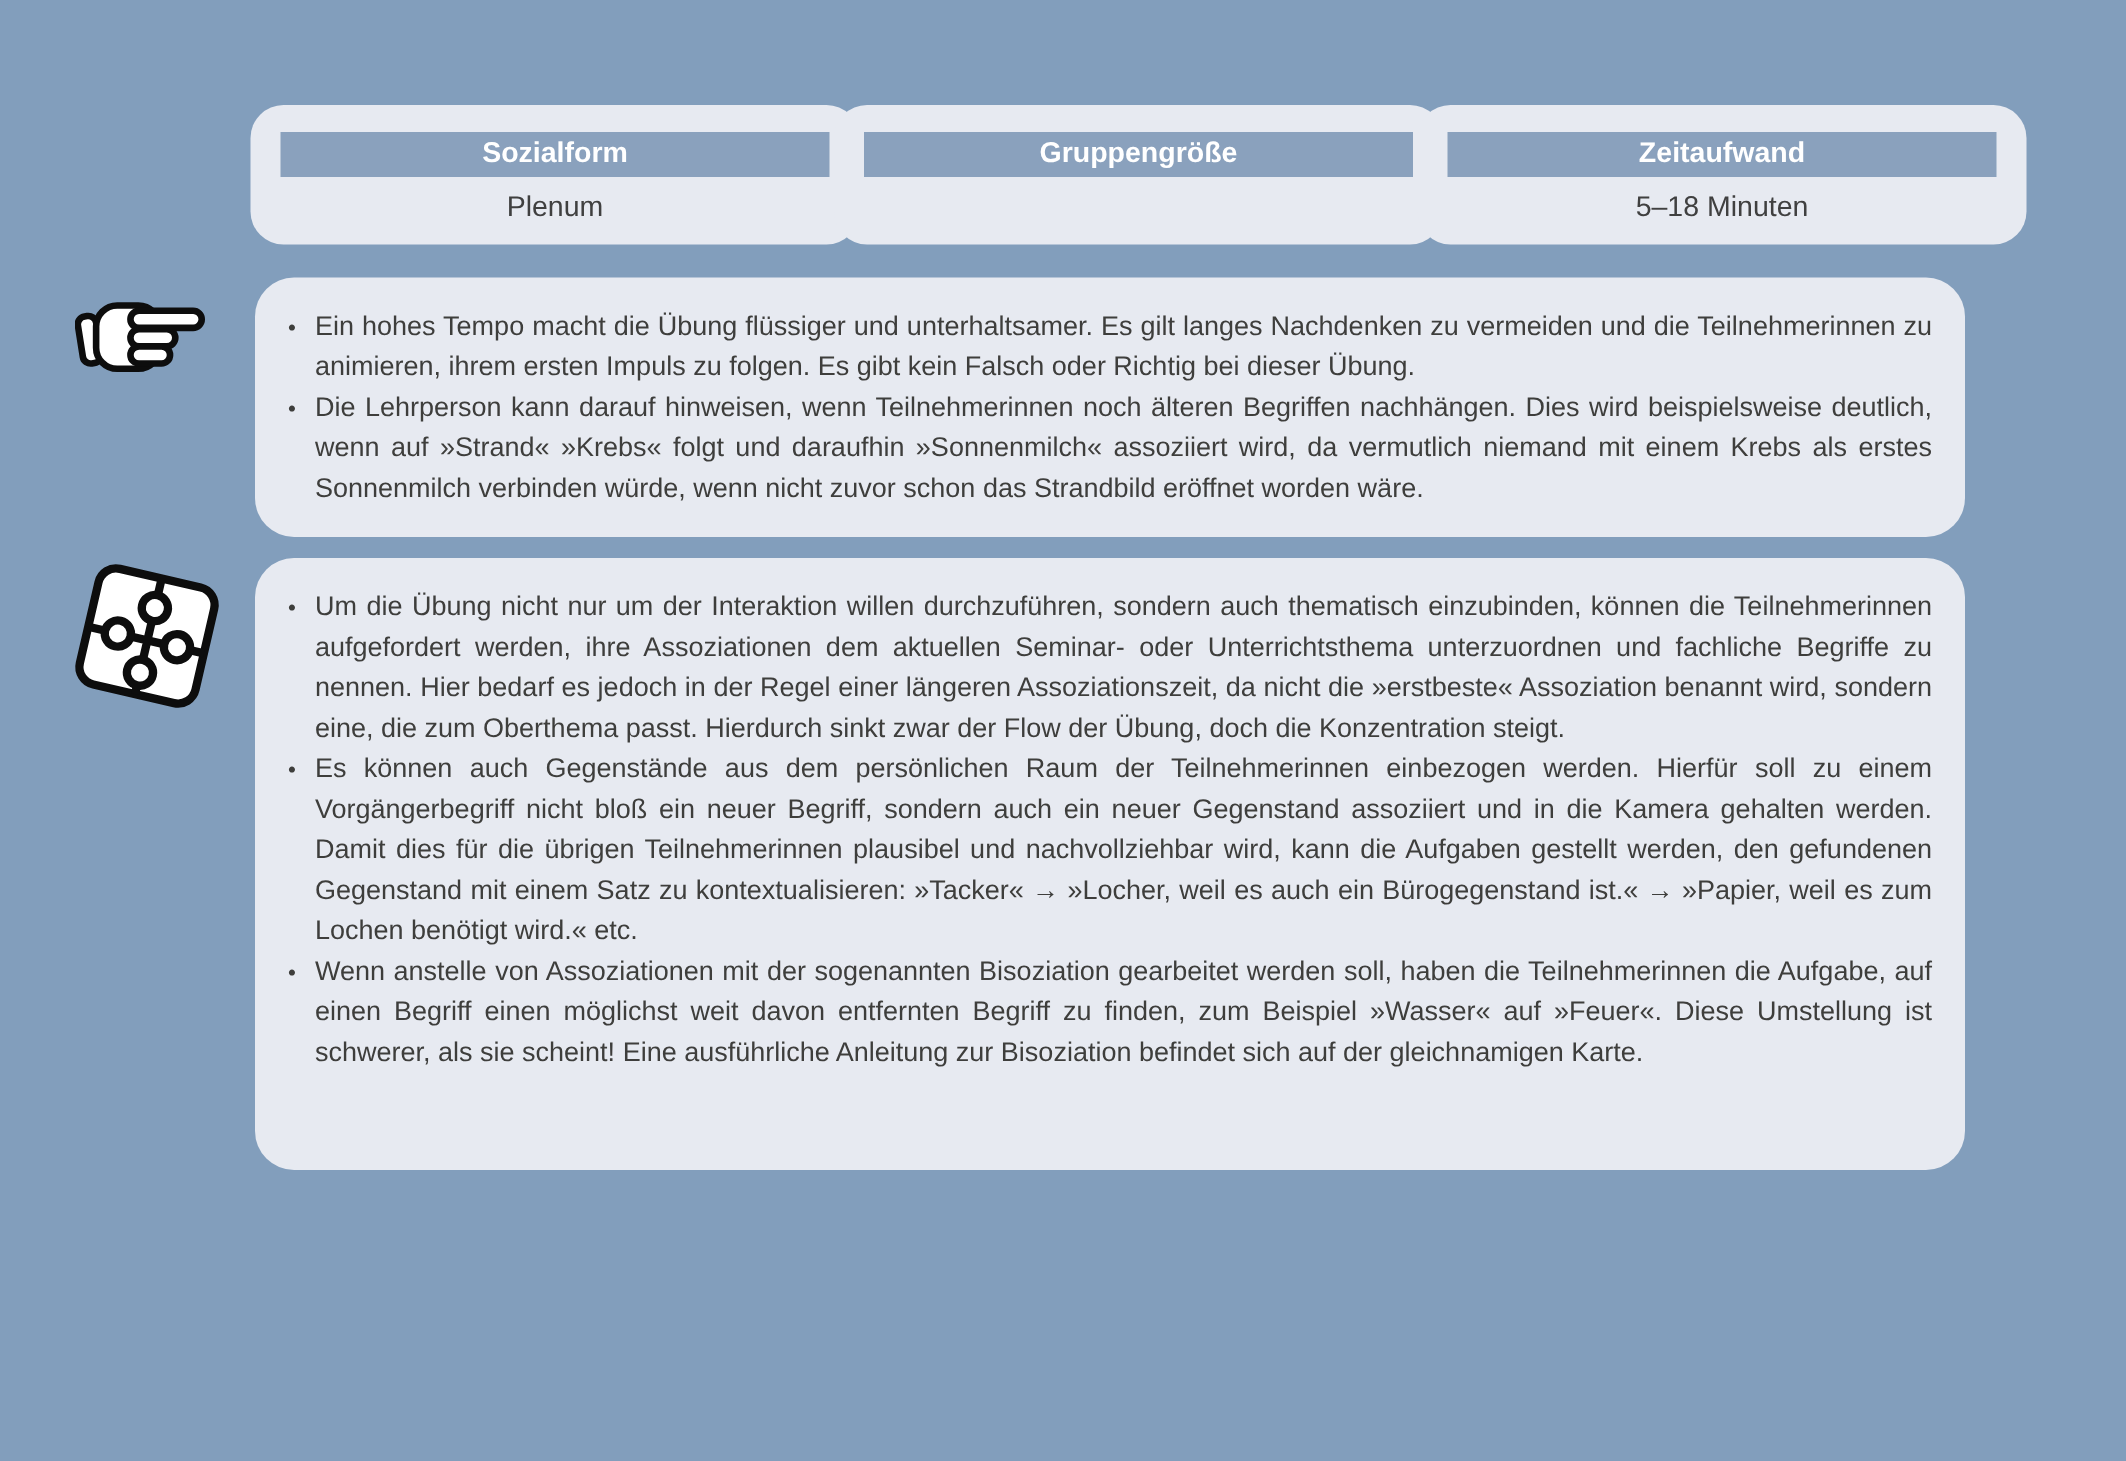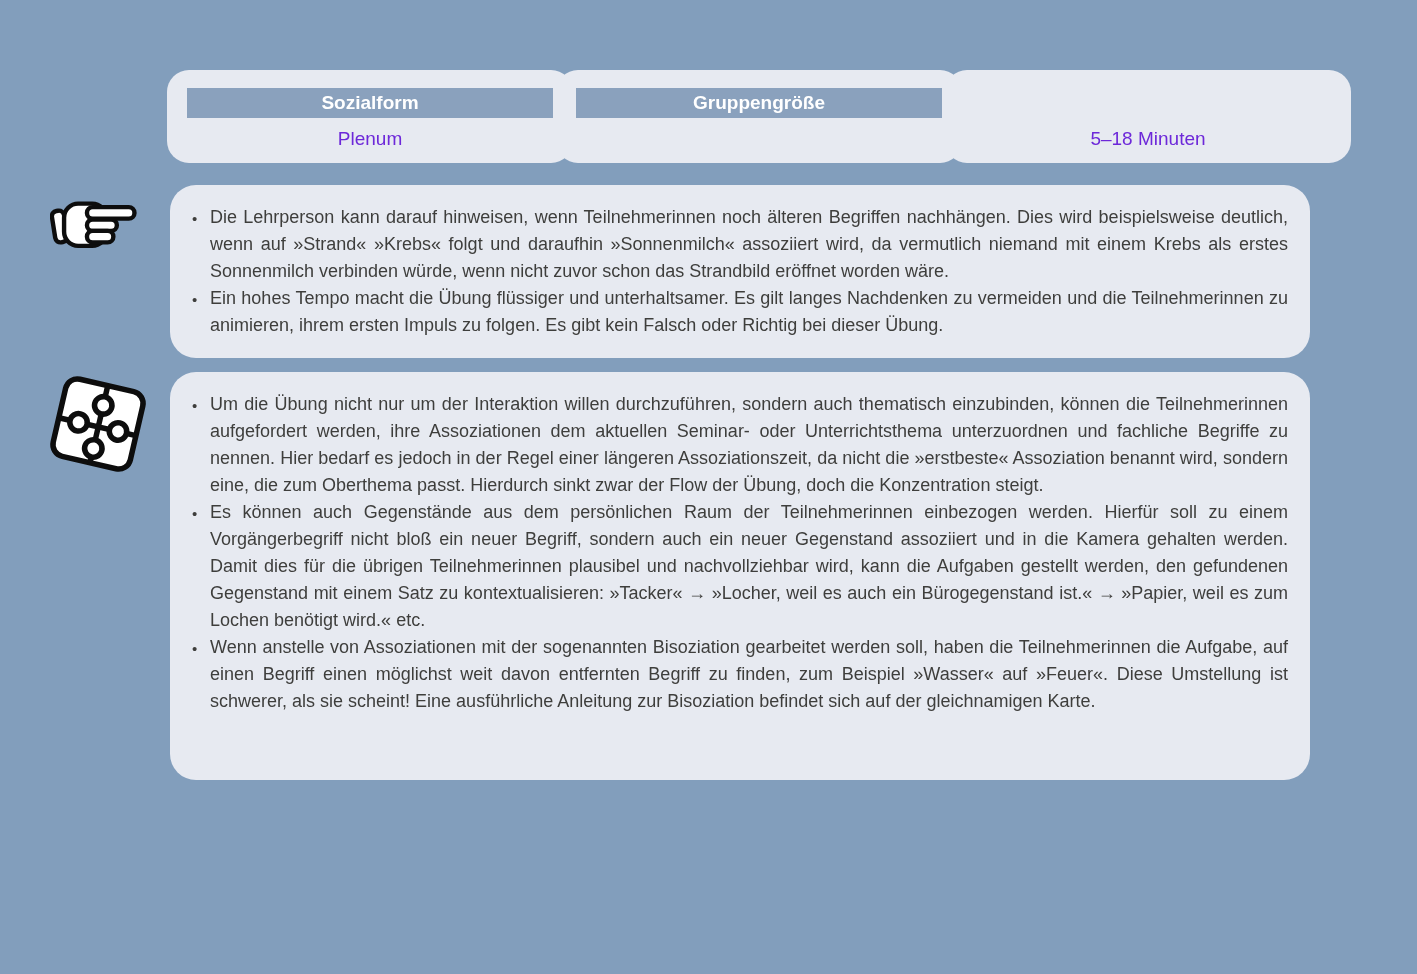--- a/index.html
+++ b/index.html
@@ -17,21 +17,21 @@
   #card-sozialform{left:167px;}
   #card-gruppengroesse{left:556px;}
   #card-zeitaufwand{left:945px;}
   .info-card .bar{
     position:absolute;left:20px;right:20px;top:18px;height:30px;
     background:#8AA1BD;color:#FFFFFF;font-weight:700;font-size:19px;
     display:flex;align-items:center;justify-content:center;
   }
   .info-card .value{
     position:absolute;left:0;right:0;top:58px;
-    text-align:center;font-size:19px;color:#6d28d9;
+    text-align:center;font-size:19px;color:#404040;
   }
 
   
   .text-box{
     position:absolute;left:170px;width:1140px;box-sizing:border-box;
     background:#E7EAF1;border-radius:26px;
     padding:19px 22px 19px 0;
   }
   #hints-box{top:185px;min-height:168px;}
   #variations-box{top:372px;min-height:408px;}
@@ -64,39 +64,42 @@
     <div class="value">Plenum</div>
   </div>
 
   <div class="info-card" id="card-gruppengroesse">
     <div class="bar">
       <span>Gruppengröße</span>
     </div>
   </div>
 
   <div class="info-card" id="card-zeitaufwand">
+    <div class="bar">
+      <span>Zeitaufwand</span>
+    </div>
     <div class="value">5–18 Minuten</div>
   </div>
 
   <div class="margin-icon" id="hand-icon">
     <svg viewBox="0 0 100 70" aria-hidden="true">
       <g fill="#ffffff" stroke="#0d0d0d" stroke-width="5" stroke-linejoin="round" stroke-linecap="round">
         <rect x="4" y="21" width="14" height="36" rx="6" transform="rotate(-9 11 39)"></rect>
         <rect x="16" y="13" width="48" height="48" rx="16"></rect>
         <rect x="42" y="31" width="34" height="13" rx="6.5"></rect>
         <rect x="42" y="44" width="30" height="13" rx="6.5"></rect>
         <rect x="42" y="17" width="54" height="13" rx="6.5"></rect>
       </g>
     </svg>
   </div>
 
   <section class="text-box" id="hints-box">
     <ul>
+      <li>Ein hohes Tempo macht die Übung flüssiger und unterhaltsamer. Es gilt langes Nachdenken zu vermeiden und die Teilneh­merinnen zu animieren, ihrem ersten Impuls zu folgen. Es gibt kein Falsch oder Richtig bei dieser Übung.</li>
       <li>Die Lehrperson kann darauf hinweisen, wenn Teilnehmerinnen noch älteren Begriffen nachhängen. Dies wird beispielsweise deutlich, wenn auf »Strand« »Krebs« folgt und daraufhin »Sonnenmilch« assoziiert wird, da vermutlich niemand mit einem Krebs als erstes Sonnenmilch verbinden würde, wenn nicht zuvor schon das Strandbild eröffnet worden wäre.</li>
-      <li>Ein hohes Tempo macht die Übung flüssiger und unterhaltsamer. Es gilt langes Nachdenken zu vermeiden und die Teilneh­merinnen zu animieren, ihrem ersten Impuls zu folgen. Es gibt kein Falsch oder Richtig bei dieser Übung.</li>
     </ul>
   </section>
 
   <div class="margin-icon" id="puzzle-icon">
     <svg viewBox="0 0 100 100" aria-hidden="true">
       <g fill="#ffffff" stroke="#0d0d0d" stroke-width="6" stroke-linejoin="round">
         <rect x="7" y="7" width="86" height="86" rx="13"></rect>
         <path d="M51,7 V93 M7,53 H93" fill="none"></path>
         <circle cx="51" cy="29" r="9.5"></circle>
         <circle cx="29" cy="53" r="9.5"></circle>

